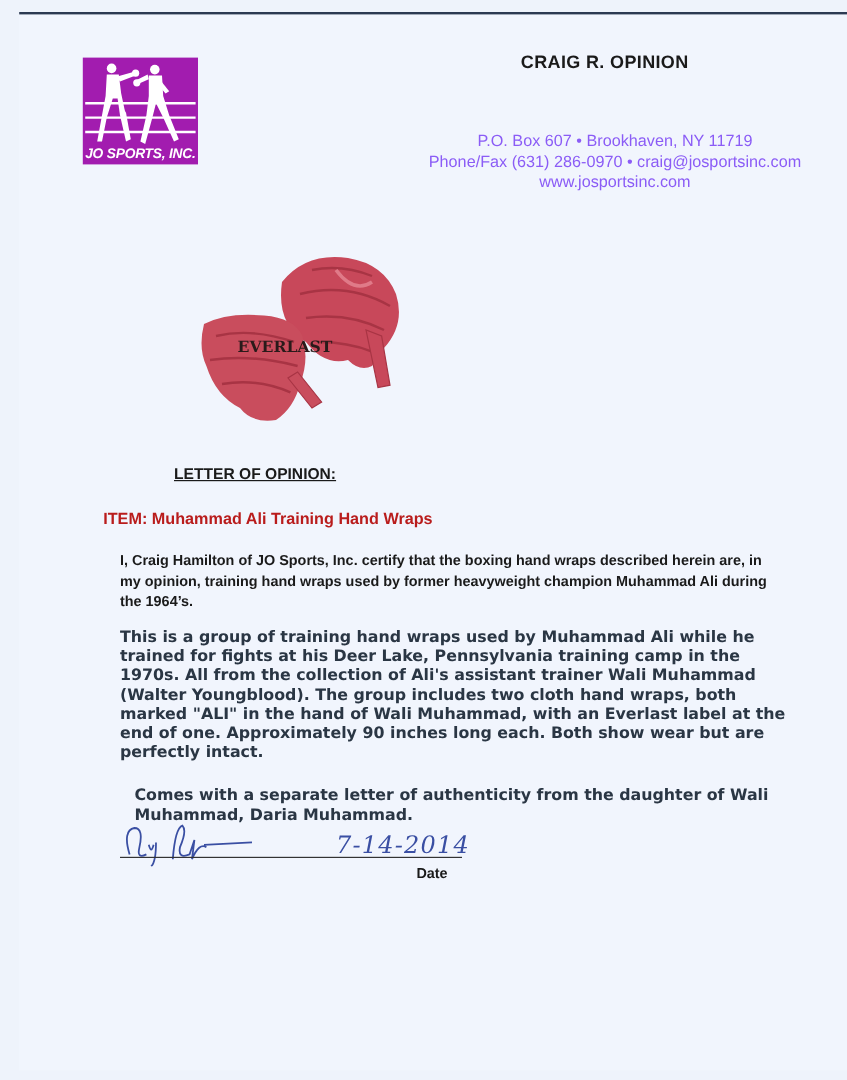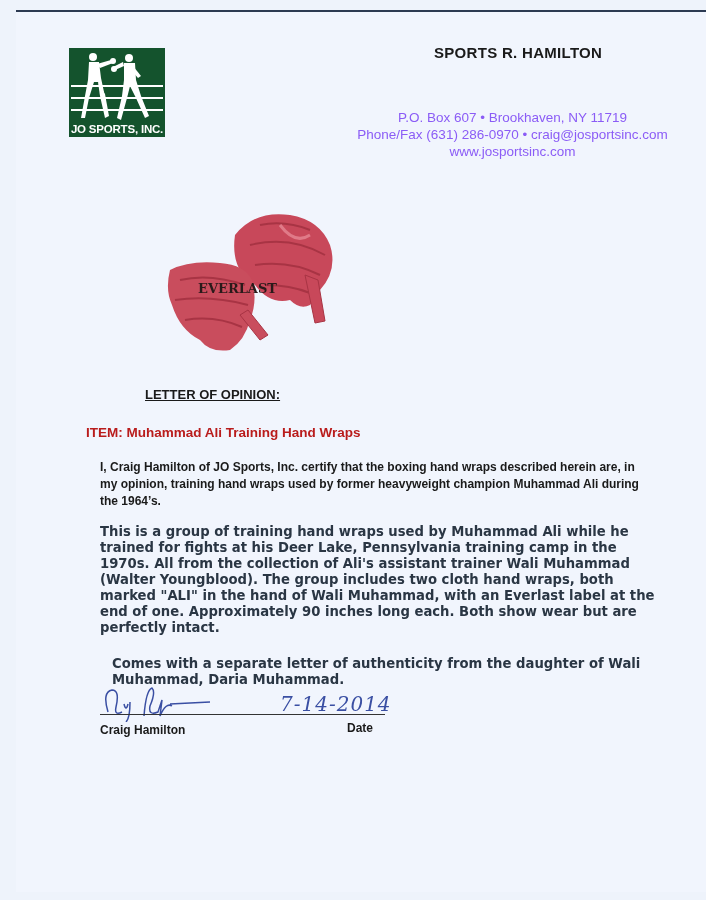--- a/index.html
+++ b/index.html
@@ -1,18 +1,18 @@
 <!DOCTYPE html>
 <html><head>
 <meta charset="utf-8">
 <style>
   html,body{margin:0;padding:0;}
   body{width:706px;height:900px;background:#eef3fb;position:relative;overflow:hidden;font-family:"DejaVu Sans",sans-serif;}
   .pp{position:absolute;left:16px;top:10px;right:0;height:880px;background:#f1f5fd;border-top:2px solid #2c3a52;}
-  .logo{position:absolute;left:69px;top:48px;width:96px;height:89px;background:#14532d;color:#fff;}
+  .logo{position:absolute;left:69px;top:48px;width:96px;height:89px;background:#a21caf;color:#fff;font-style:italic;}
   .logo svg{position:absolute;left:0;top:0;}
   .logo-text{position:absolute;left:0;right:0;bottom:2px;text-align:center;font-family:"Liberation Sans",sans-serif;font-weight:bold;font-size:11.5px;letter-spacing:-0.2px;color:#fff;}
   .name{position:absolute;left:434px;top:44px;font-family:"Liberation Sans",sans-serif;font-weight:bold;font-size:15px;color:#1a1a1a;letter-spacing:0.3px;}
   .addr{position:absolute;left:340px;width:345px;text-align:center;font-family:"Liberation Sans",sans-serif;font-size:13.5px;color:#8b5cf6;}
   .wraps{position:absolute;left:160px;top:205px;width:185px;height:150px;}
   .heading{position:absolute;left:100px;top:387px;font-family:"Liberation Sans",sans-serif;font-weight:bold;font-size:13px;text-decoration:underline;color:#1a1a1a;padding-left:45px;}
   .item{position:absolute;left:86px;top:425px;font-family:"Liberation Sans",sans-serif;font-weight:bold;font-size:13.5px;color:#b91c1c;}
   .cert{position:absolute;left:100px;top:459px;width:540px;font-family:"Liberation Sans",sans-serif;font-size:12px;line-height:17px;color:#1a1a1a;font-weight:600;}
   .desc{position:absolute;left:100px;top:524px;width:560px;font-family:"DejaVu Sans",sans-serif;font-weight:bold;font-size:13.2px;line-height:16px;color:#2a3644;}
   .comes{position:absolute;left:100px;top:656px;width:560px;font-family:"DejaVu Sans",sans-serif;font-weight:bold;font-size:13.2px;line-height:16px;color:#2a3644;margin-left:12px;}
@@ -41,21 +41,21 @@
       <circle cx="60" cy="10" r="4"></circle>
       <path d="M55 15 L66 15 L67 32 L72 48 L80 68 L76 70 L67 50 L61 38 L58 50 L52 72 L48 70 L53 48 L55 32 Z"></path>
       <path d="M55 18 L46 22 L44 19 L54 14 Z"></path>
       <circle cx="45" cy="21" r="3"></circle>
       <path d="M64 18 L72 28 L69 30 L62 22 Z"></path>
     </g>
   </svg>
   <div class="logo-text">JO SPORTS, INC.</div>
 </div>
 
-<div class="name">SPORTS R. HAMILTON</div>
+<div class="name">CRAIG R. OPINION</div>
 <div class="addr" style="top:110px;">P.O. Box 607  •  Brookhaven, NY 11719</div>
 <div class="addr" style="top:127px;">Phone/Fax (631) 286-0970  •  craig@josportsinc.com</div>
 <div class="addr" style="top:144px;">www.josportsinc.com</div>
 
 <div class="wraps">
   <svg width="185" height="150" viewBox="0 0 185 150">
     <g>
       <path d="M75 30 Q95 5 130 10 Q160 15 170 40 Q178 65 160 85 L150 100 Q140 105 130 95 Q110 100 95 80 Q70 65 75 30 Z" fill="#c8485a"></path>
       <path d="M100 20 Q125 15 150 25 M90 40 Q130 30 165 50 M95 60 Q130 55 160 70 M105 80 Q130 80 150 88" stroke="#a83444" stroke-width="2" fill="none"></path>
       <path d="M145 70 L155 118 L165 116 L158 75 Z" fill="#c8485a" stroke="#a83444" stroke-width="1"></path>
@@ -75,15 +75,14 @@
 <div class="cert">I, Craig Hamilton of JO Sports, Inc. certify that the boxing hand wraps described herein are, in my opinion, training hand wraps used by former heavyweight champion Muhammad Ali during the 1964’s.</div>
 <div class="desc">This is a group of training hand wraps used by Muhammad Ali while he trained for fights at his Deer Lake, Pennsylvania training camp in the 1970s. All from the collection of Ali's assistant trainer Wali Muhammad (Walter Youngblood). The group includes two cloth hand wraps, both marked "ALI" in the hand of Wali Muhammad, with an Everlast label at the end of one. Approximately 90 inches long each. Both show wear but are perfectly intact.</div>
 <div class="comes">Comes with a separate letter of authenticity from the daughter of Wali Muhammad, Daria Muhammad.</div>
 
 <svg class="signature" viewBox="0 0 130 40">
   <path d="M8 30 Q2 10 12 8 Q20 8 16 25 Q14 34 22 30 M24 22 Q26 30 28 22 M30 20 Q30 36 26 40 M44 34 Q46 8 52 6 Q56 10 50 24 Q48 34 58 30 L62 18 L60 34 Q66 20 72 24 M70 22 L110 20" stroke="#3a4fa3" stroke-width="1.5" fill="none"></path>
 </svg>
 <div class="date-hand">7-14-2014</div>
 <div class="sigline"></div>
 <div class="signer">
-  <div>Craig Hamilton</div>
 </div>
 <div class="date-label">Date</div>
 
 </body></html>

